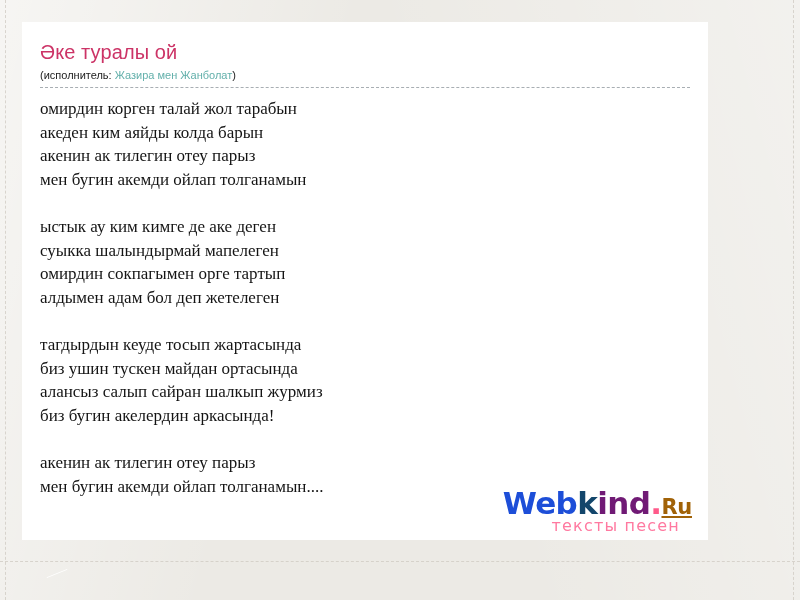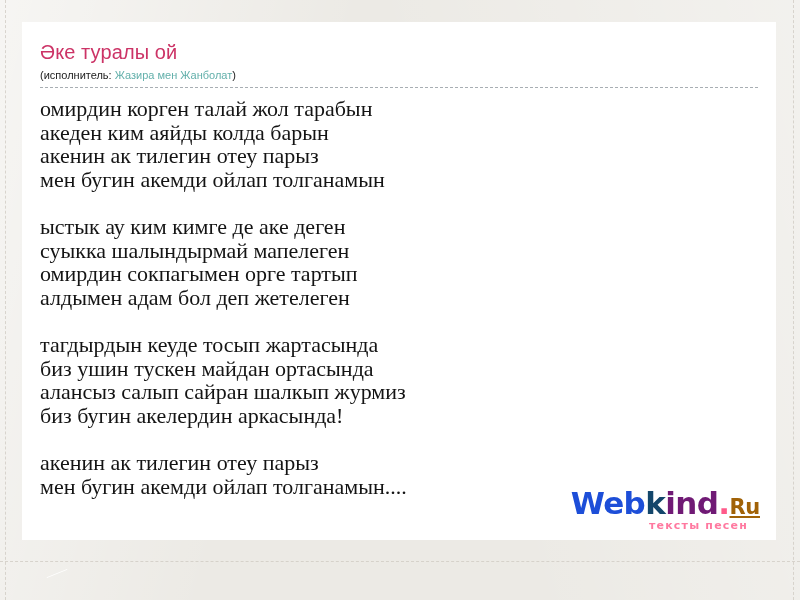--- a/index.html
+++ b/index.html
@@ -58,21 +58,21 @@
     border-top: 1px solid #ffffff;
     transform: rotate(-22deg);
     opacity: .9;
   }
 
   
   #sheet {
     position: absolute;
     left: 22px;
     top: 22px;
-    width: 754px;
+    width: 686px;
     height: 518px;
     background: #ffffff;
     box-sizing: border-box;
   }
 
   #song-header {
     padding: 18px 18px 0 18px;
   }
 
   #song-title {
@@ -103,21 +103,21 @@
     margin: 5px 18px 0 18px;
     height: 0;
     border: 0;
     border-top: 1px dashed #9aa0a6;
     opacity: .85;
   }
 
   #lyrics {
     padding: 9px 18px 0 18px;
     font-family: "Liberation Serif", serif;
-    font-size: 22px;
+    font-size: 17px;
     line-height: 23.6px;
     color: #141414;
     white-space: pre-wrap;
   }
   .lyric-line {
     min-height: 23.6px;
   }
   .lyric-line.blank {
     height: 23.6px;
   }
@@ -143,22 +143,22 @@
   .logo-ind { color: #701a75; }
   .logo-dot { color: #ff5a8a; }
   .logo-ru {
     color: #a16207;
     font-size: 21px;
     letter-spacing: -0.3px;
     text-decoration: underline;
   }
   #logo-tagline {
     font-family: "DejaVu Sans", sans-serif;
-    font-weight: bold;
-    font-size: 11px;
+    font-weight: normal;
+    font-size: 16px;
     line-height: 13px;
     color: #ff79a0;
     letter-spacing: 1.2px;
     margin-top: -4px;
     margin-right: 12px;
     white-space: nowrap;
   }
 </style>
 </head>
 <body>

